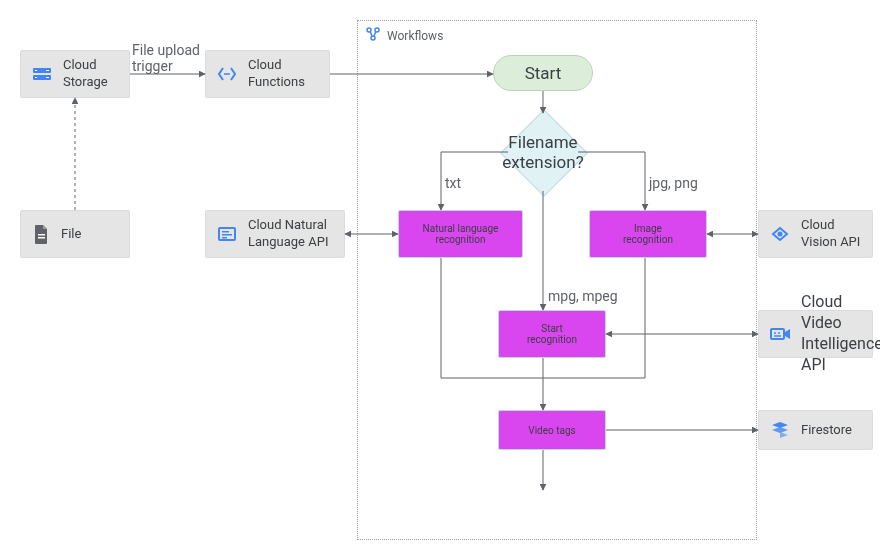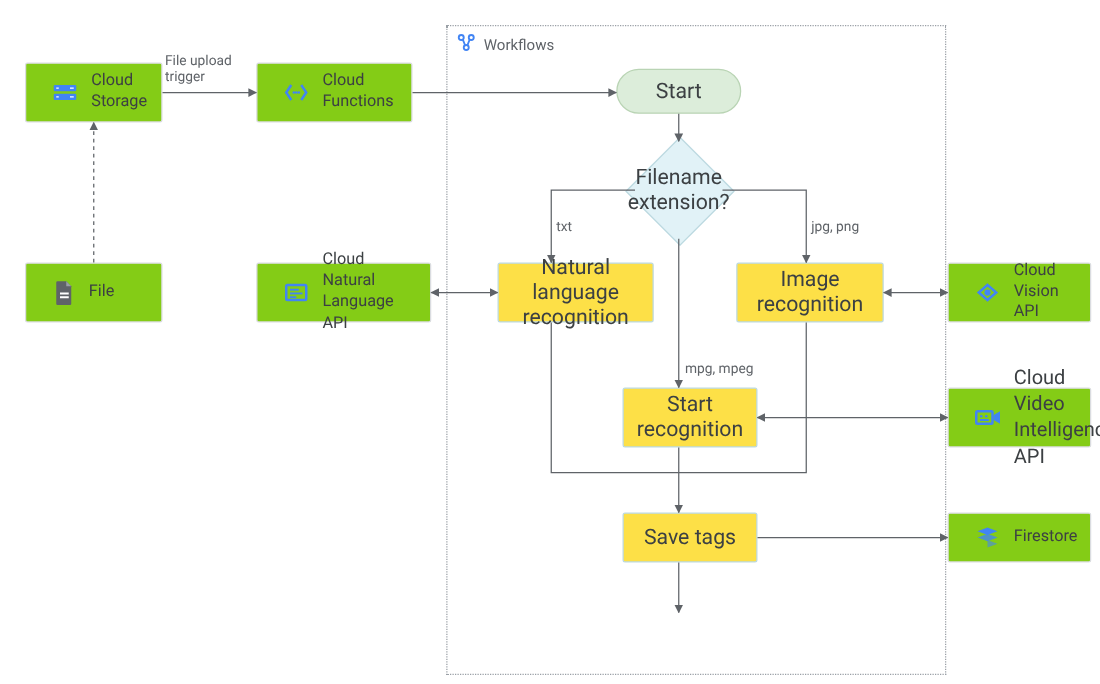--- a/index.html
+++ b/index.html
@@ -1,29 +1,29 @@
 <!DOCTYPE html>
 <html><head>
 <meta charset="utf-8">
 <style>
 html,body{margin:0;padding:0;font-family:-apple-system,BlinkMacSystemFont,"Segoe UI",Roboto,Arial,sans-serif;font-size:13px;color:#3c4043;background:#fff}
 .canvas{position:relative;width:772px;height:547px}
-.box{position:absolute;border:1px solid #dadce0;background:#84cc16;display:flex;align-items:center;padding:0 20px;box-sizing:border-box;border-radius:2px}
+.box{position:absolute;border:1px solid #dadce0;background:#e5e5e5;display:flex;align-items:center;padding:0 10px;box-sizing:border-box;border-radius:2px}
 .box .icon{flex:0 0 auto;margin-right:10px;display:flex;align-items:center;justify-content:center}
 .box .label{line-height:1.3}
-.rbox{position:absolute;background:#fde047;border:1px solid #bcd9e0;display:flex;align-items:center;justify-content:center;text-align:center;box-sizing:border-box;border-radius:2px;padding:18px 8px;font-size:17px}
+.rbox{position:absolute;background:#d946ef;border:1px solid #bcd9e0;display:flex;align-items:center;justify-content:center;text-align:center;box-sizing:border-box;border-radius:2px;padding:18px 8px;font-size:10px}
 .pill{position:absolute;border-radius:999px;display:flex;align-items:center;justify-content:center;box-sizing:border-box;font-size:17px}
 .start{background:#dcedda;border:1px solid #b9d4b4}
 .end{background:#f7dfe1;border:1px solid #e7c0c4}
 .diamond{position:absolute;width:84px;height:84px}
 .diamond .shape{width:60px;height:60px;background:#e1f2f7;border:1px solid #bcd9e0;transform:rotate(45deg);position:absolute;left:12px;top:12px}
 .diamond .txt{position:absolute;left:0;top:0;width:84px;height:84px;display:flex;align-items:center;justify-content:center;text-align:center;font-size:17px;line-height:1.2}
 .workflows{position:absolute;border:1px dotted #9aa0a6;box-sizing:border-box}
 .wf-label{position:absolute;display:flex;align-items:center;gap:6px;font-size:12px;color:#5f6368}
-.edge-label{position:absolute;font-size:11px;color:#5f6368}
+.edge-label{position:absolute;font-size:14px;color:#5f6368}
 svg.arrows{position:absolute;left:0;top:0;pointer-events:none}
 </style>
 </head>
 <body>
 <div class="canvas">
 
 <div class="workflows" style="left:357px;top:20px;width:400px;height:520px"></div>
 <div class="wf-label" style="left:365px;top:26px">
   <span class="icon">
     <svg width="16" height="16" viewBox="0 0 16 16">
@@ -162,21 +162,21 @@
   <span style="white-space:pre-line">Image
 recognition</span>
 </div>
 
 <div class="rbox" style="left:498px;top:310px;width:108px;height:48px">
   <span style="white-space:pre-line">Start
 recognition</span>
 </div>
 
 <div class="rbox" style="left:498px;top:410px;width:108px;height:40px">
-  <span style="white-space:pre-line">Save tags</span>
+  <span style="white-space:pre-line">Video tags</span>
 </div>
 
 
 <div class="edge-label" style="left:132px;top:42px;white-space:pre-line">File upload
 trigger</div>
 <div class="edge-label" style="left:445px;top:175px">txt</div>
 <div class="edge-label" style="left:649px;top:175px">jpg, png</div>
 <div class="edge-label" style="left:548px;top:288px">mpg, mpeg</div>
 
 <svg class="arrows" width="880" height="547">

